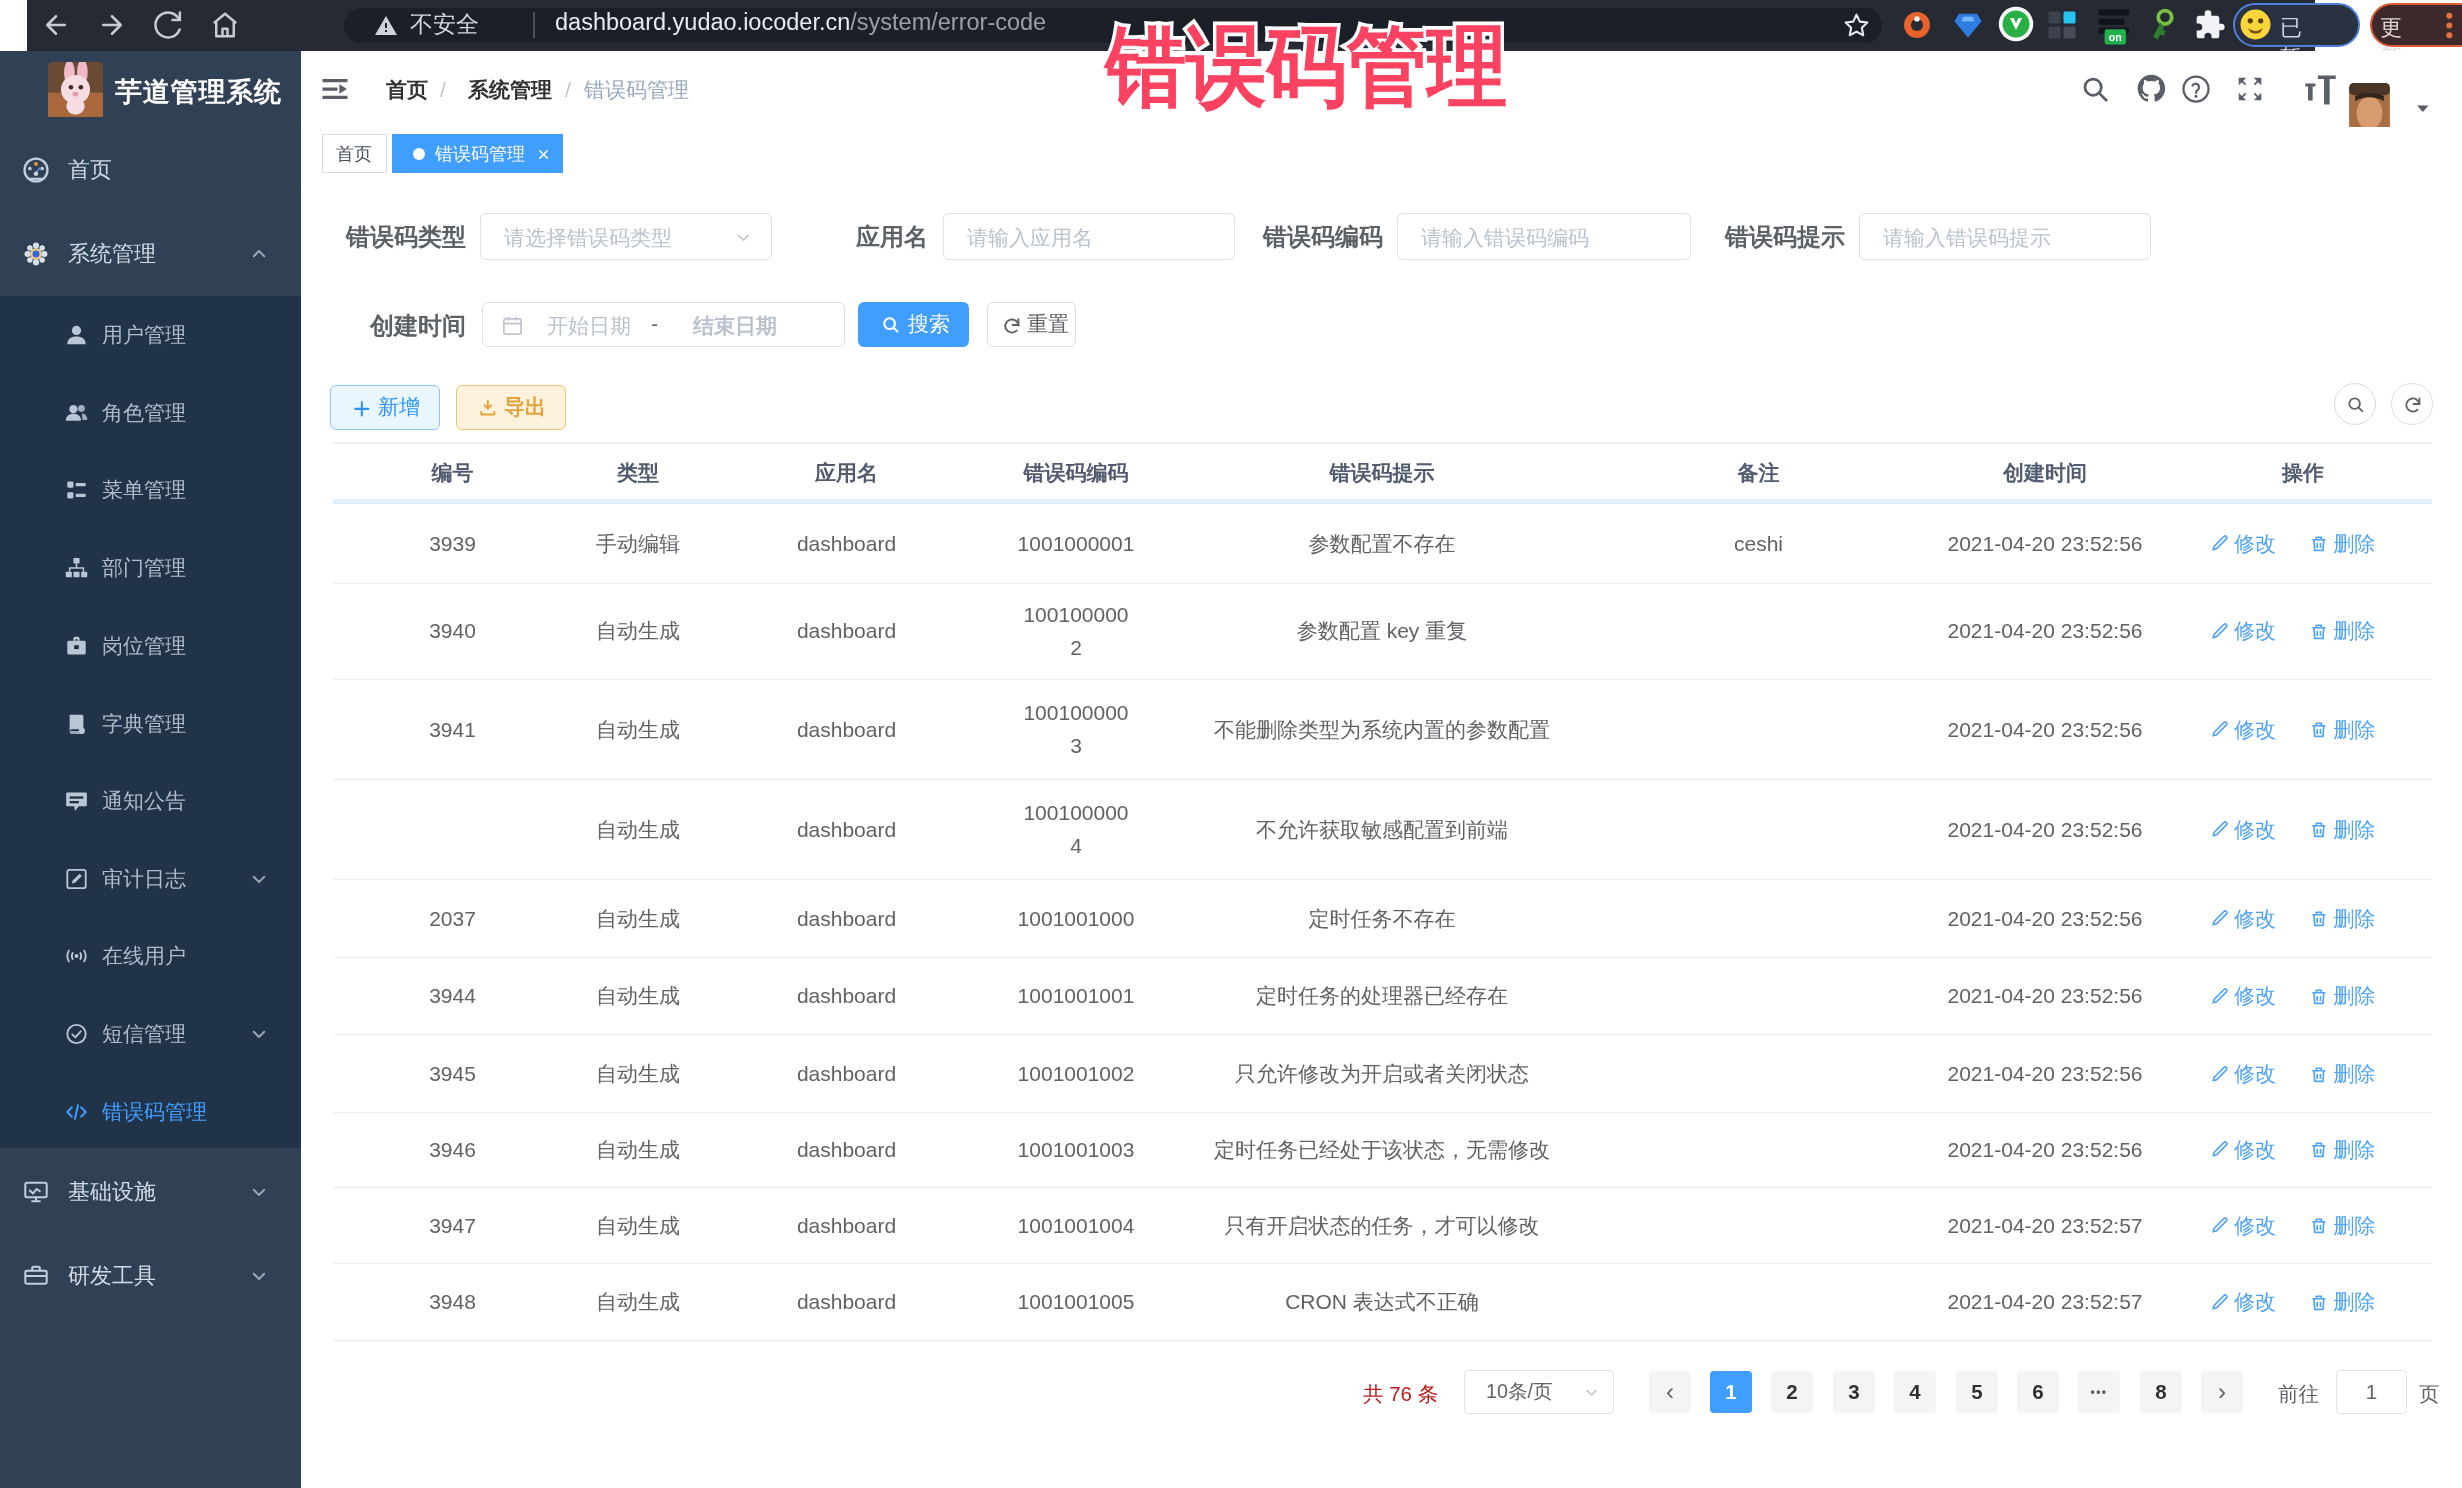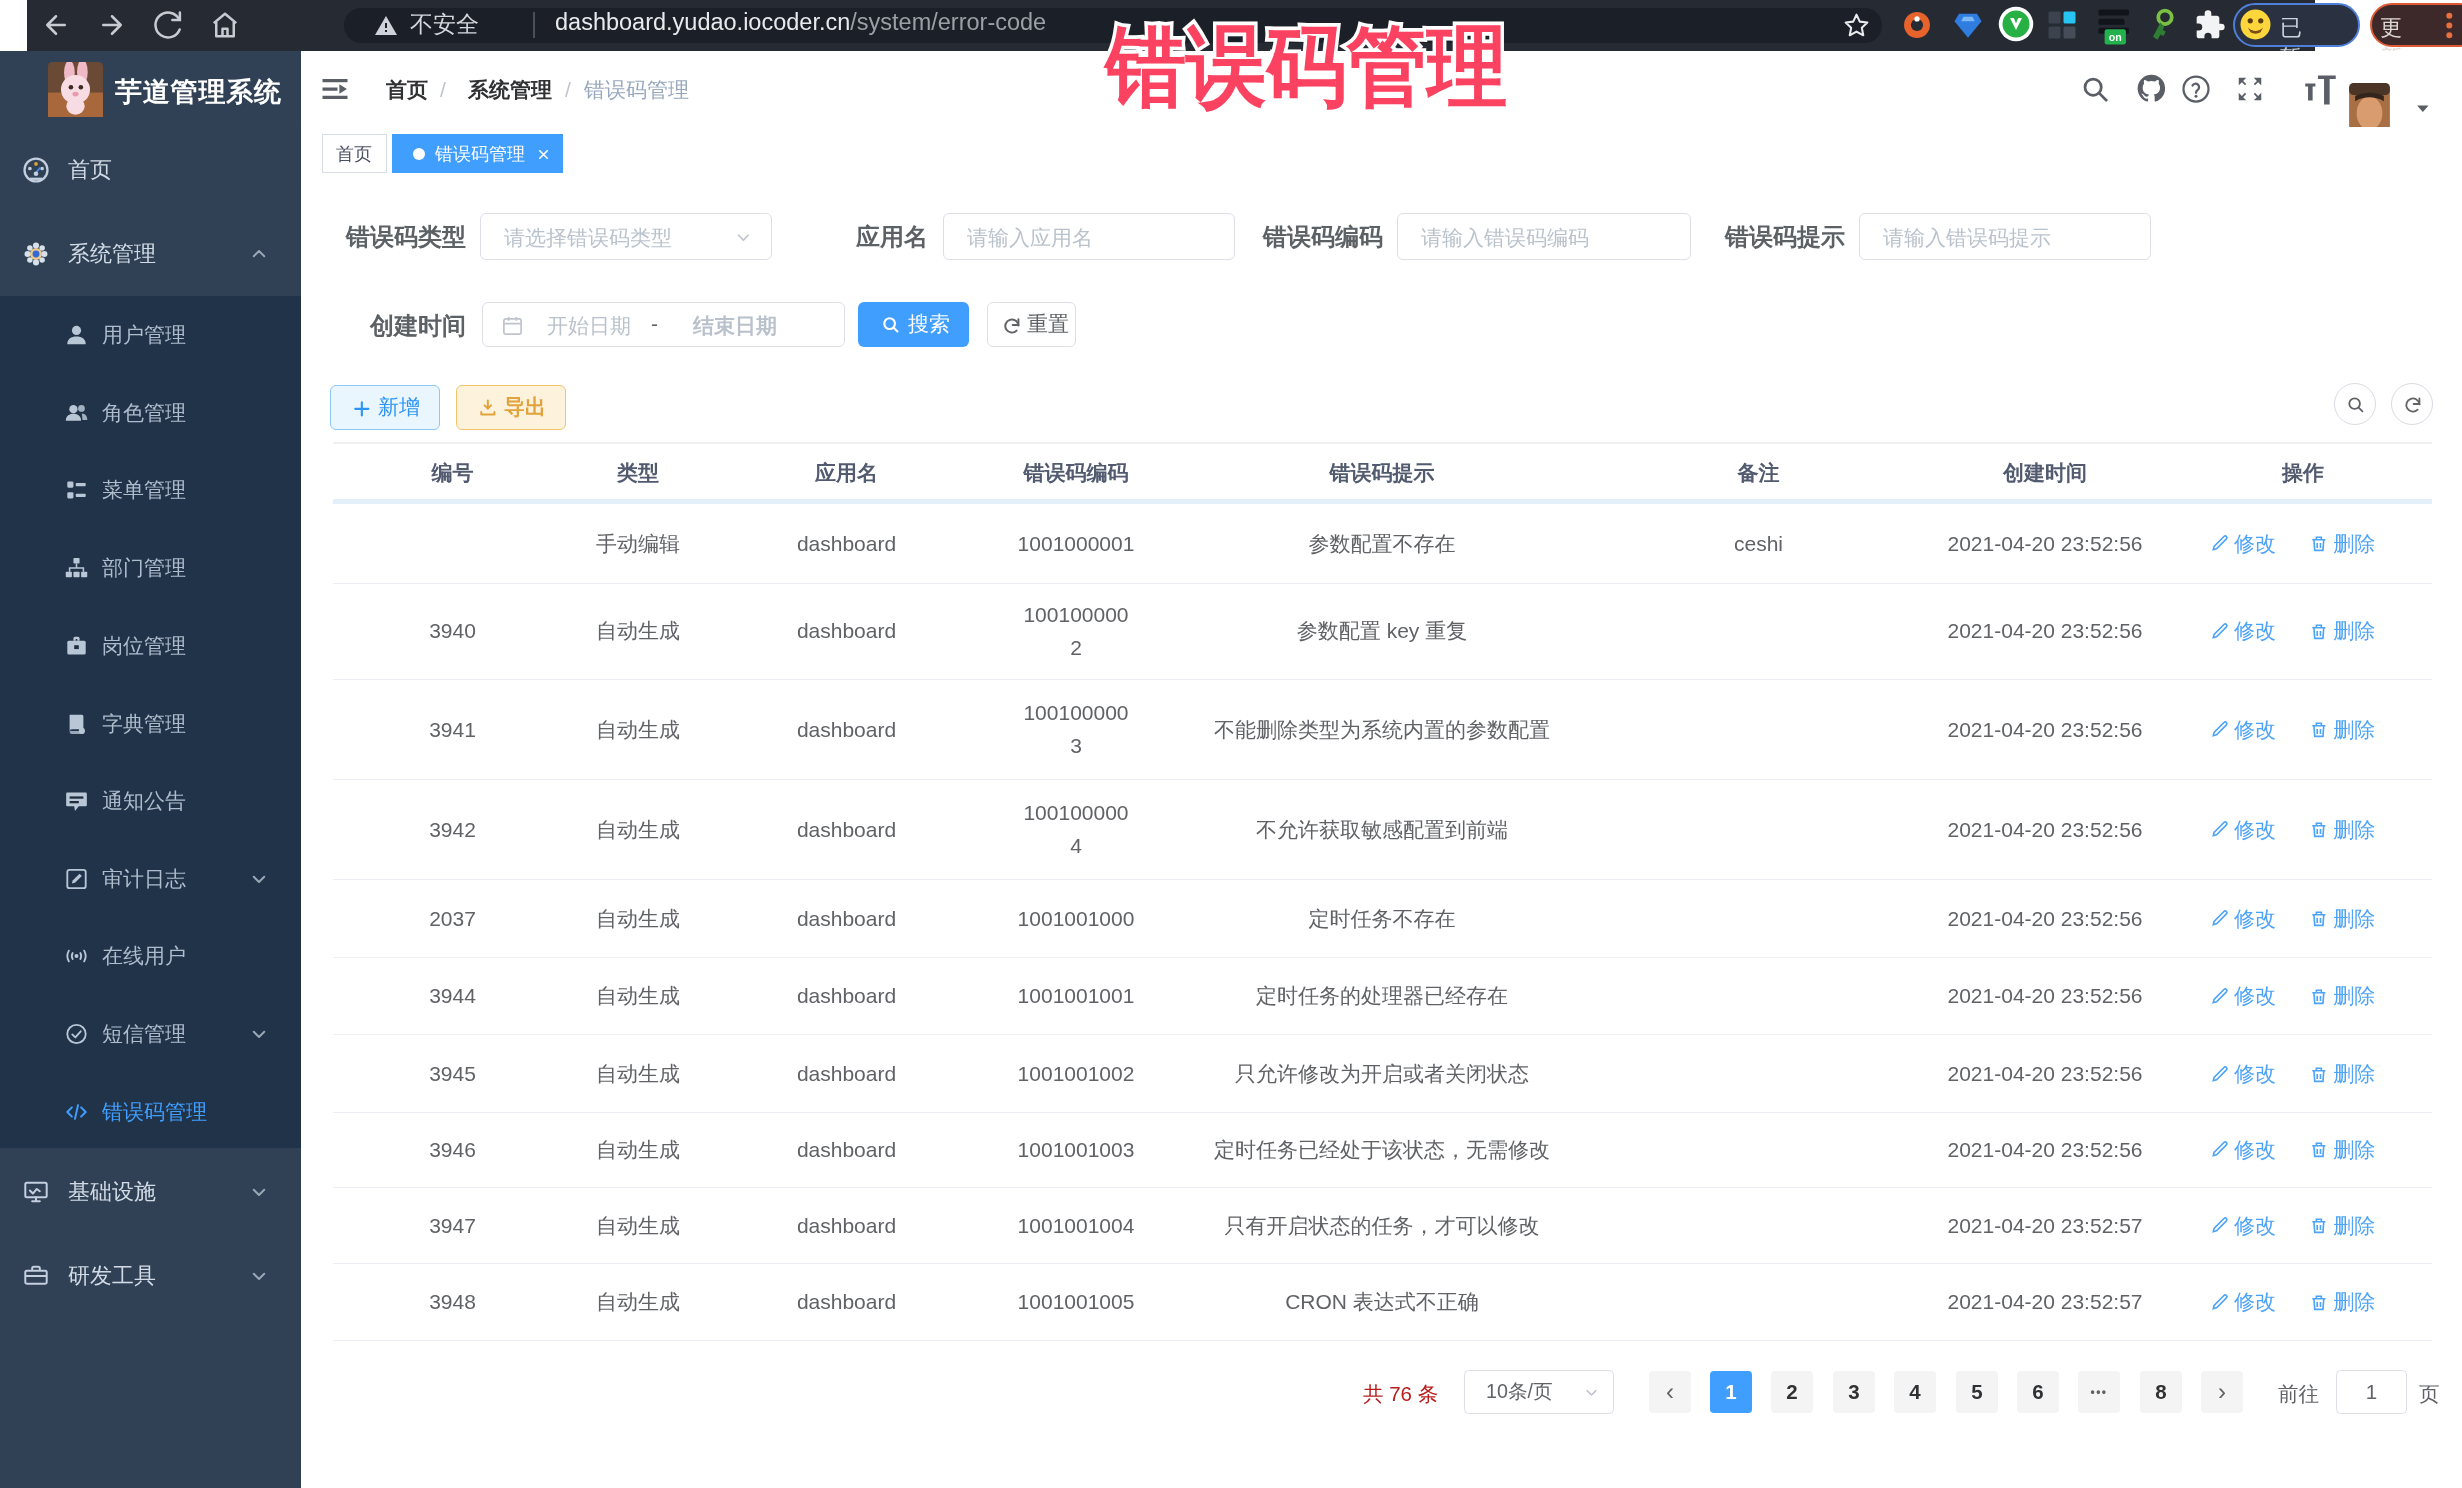--- a/index.html
+++ b/index.html
@@ -394,20 +394,21 @@
     <div class="tcell hcell" style="left:239px;width:132px;">类型</div>
     <div class="tcell hcell" style="left:371px;width:285px;">应用名</div>
     <div class="tcell hcell" style="left:656px;width:174px;">错误码编码</div>
     <div class="tcell hcell" style="left:830px;width:438px;">错误码提示</div>
     <div class="tcell hcell" style="left:1268px;width:315px;">备注</div>
     <div class="tcell hcell" style="left:1583px;width:258px;">创建时间</div>
     <div class="tcell hcell" style="left:1841px;width:258px;">操作</div>
     <div style="position:absolute;left:0;bottom:0;width:2099px;height:5.3px;background:#e3effb;"></div>
   </div>
 <div class="abs" style="left:333px;top:504px;width:2099px;height:80px;">
+    <div class="tcell" style="left:0px;width:239px;">3939</div>
     <div class="tcell" style="left:239px;width:132px;">手动编辑</div>
     <div class="tcell" style="left:371px;width:285px;">dashboard</div>
     <div class="tcell" style="left:656px;width:174px;">1001000001</div>
     <div class="tcell" style="left:830px;width:438px;">参数配置不存在</div>
     <div class="tcell" style="left:1268px;width:315px;">ceshi</div>
     <div class="tcell" style="left:1583px;width:258px;">2021-04-20 23:52:56</div>
     <div class="tcell" style="left:1841px;width:258px;">
       <span style="white-space:nowrap;color:#4da3f7;margin-right:21px;"><svg style="display:inline-block;vertical-align:-3px;margin-right:4.5px" width="19.7" height="19.7" viewBox="0 0 24 24" fill="none" stroke="#4da3f7" stroke-width="2">
           <path d="M17 3a2.1 2.1 0 0 1 3 3L8 18l-4 1 1-4z"></path>
         </svg>修改<span style="display:inline-block;width:33px;"></span><svg style="display:inline-block;vertical-align:-3px;margin-right:4.5px" width="19.7" height="19.7" viewBox="0 0 24 24" fill="none" stroke="#4da3f7" stroke-width="2">
@@ -444,21 +445,20 @@
     <div class="tcell" style="left:1841px;width:258px;">
       <span style="white-space:nowrap;color:#4da3f7;margin-right:21px;"><svg style="display:inline-block;vertical-align:-3px;margin-right:4.5px" width="19.7" height="19.7" viewBox="0 0 24 24" fill="none" stroke="#4da3f7" stroke-width="2">
           <path d="M17 3a2.1 2.1 0 0 1 3 3L8 18l-4 1 1-4z"></path>
         </svg>修改<span style="display:inline-block;width:33px;"></span><svg style="display:inline-block;vertical-align:-3px;margin-right:4.5px" width="19.7" height="19.7" viewBox="0 0 24 24" fill="none" stroke="#4da3f7" stroke-width="2">
           <path d="M4 7h16M9 7V4h6v3M6 7l1 13h10l1-13M10 11v6M14 11v6"></path>
         </svg>删除</span>
     </div>
     <div style="position:absolute;left:0;bottom:0;width:2099px;height:1.5px;background:#ebeef5;"></div>
   </div>
 <div class="abs" style="left:333px;top:780px;width:2099px;height:100px;">
-    <div class="tcell" style="left:0px;width:239px;">3942</div>
     <div class="tcell" style="left:239px;width:132px;">自动生成</div>
     <div class="tcell" style="left:371px;width:285px;">dashboard</div>
     <div class="tcell" style="left:656px;width:174px;">100100000<br>4</div>
     <div class="tcell" style="left:830px;width:438px;">不允许获取敏感配置到前端</div>
     <div class="tcell" style="left:1268px;width:315px;"></div>
     <div class="tcell" style="left:1583px;width:258px;">2021-04-20 23:52:56</div>
     <div class="tcell" style="left:1841px;width:258px;">
       <span style="white-space:nowrap;color:#4da3f7;margin-right:21px;"><svg style="display:inline-block;vertical-align:-3px;margin-right:4.5px" width="19.7" height="19.7" viewBox="0 0 24 24" fill="none" stroke="#4da3f7" stroke-width="2">
           <path d="M17 3a2.1 2.1 0 0 1 3 3L8 18l-4 1 1-4z"></path>
         </svg>修改<span style="display:inline-block;width:33px;"></span><svg style="display:inline-block;vertical-align:-3px;margin-right:4.5px" width="19.7" height="19.7" viewBox="0 0 24 24" fill="none" stroke="#4da3f7" stroke-width="2">

